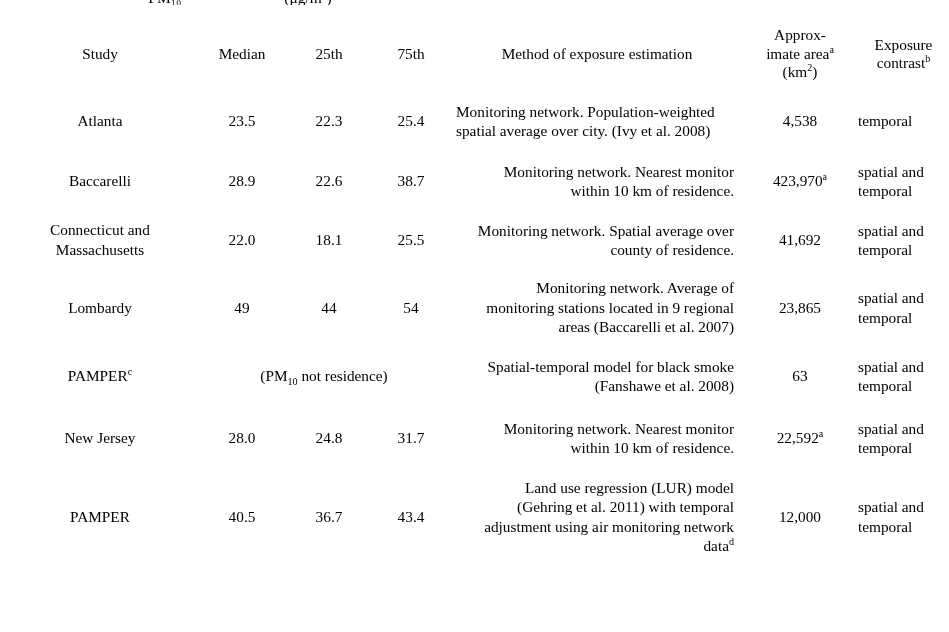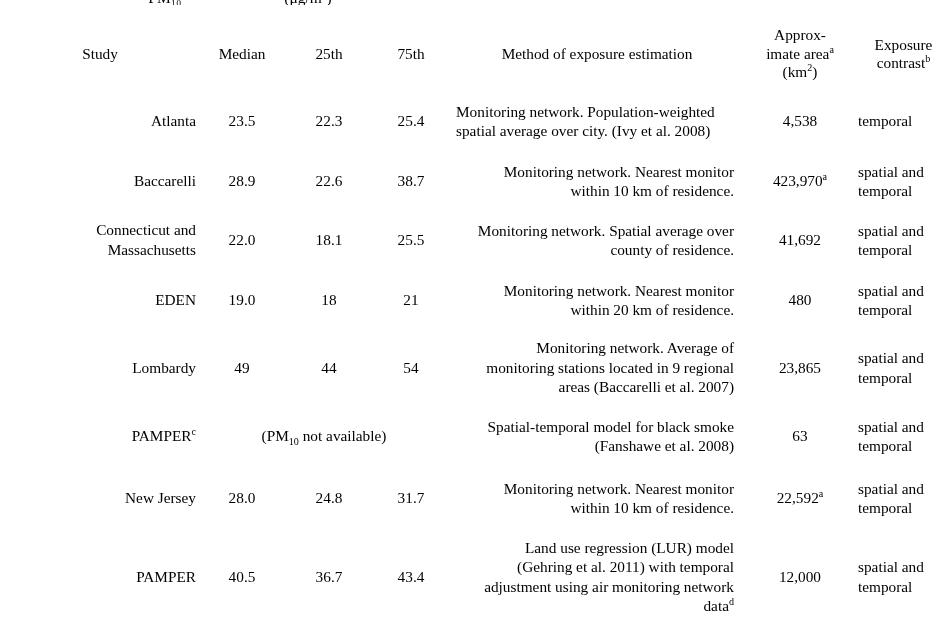--- a/index.html
+++ b/index.html
@@ -66,21 +66,21 @@
   col.c-area    { width: 116px; }
   col.c-contrast{ width: 91px; }
 
   
   tr.header-row td { vertical-align: middle; height: 72px; }
   .hdr-center { text-align: center; }
   .hdr-left   { text-align: center; padding-left: 4px !important; margin-left: 36px; }
   .hdr-stack  { text-align: center; line-height: 1.2; }
 
   
-  td.study     { text-align: right; padding-left: 4px !important; }
+  td.study     { text-align: center; padding-left: 4px !important; }
   td.num       { text-align: center; }
   td.method    { text-align: right; padding: 0 8px !important; }
   td.method-left { text-align: left; padding: 0 8px 0 4px !important; }
   td.area      { text-align: center; }
   td.contrast  { text-align: left; }
   td.span-note { text-align: center; }
 
   sup {
     font-size: 0.66em;
     vertical-align: super;
@@ -175,56 +175,41 @@
           <div>Monitoring network. Spatial average over</div>
           <div>county of residence.</div>
         </td>
         <td class="area"><span>41,692</span><sup></sup></td>
         <td class="contrast">
           <div>spatial and</div>
           <div>temporal</div>
         </td>
       </tr>
 
-      <tr style="height:60px">
-        <td class="study">EDEN</td>
-        <td class="num">19.0</td>
-        <td class="num">18</td>
-        <td class="num">21</td>
-        <td class="method">
-          <div>Monitoring network. Nearest monitor</div>
-          <div>within 20 km of residence.</div>
-        </td>
-        <td class="area"><span>480</span><sup></sup></td>
-        <td class="contrast">
-          <div>spatial and</div>
-          <div>temporal</div>
-        </td>
-      </tr>
 
       <tr style="height:75px">
         <td class="study">Lombardy</td>
         <td class="num">49</td>
         <td class="num">44</td>
         <td class="num">54</td>
         <td class="method">
           <div>Monitoring network. Average of</div>
           <div>monitoring stations located in 9 regional</div>
           <div>areas (Baccarelli et al. 2007)</div>
         </td>
         <td class="area"><span>23,865</span><sup></sup></td>
         <td class="contrast">
           <div>spatial and</div>
           <div>temporal</div>
         </td>
       </tr>
 
       <tr style="height:62px">
         <td class="study"><span>PAMPER</span><sup>c</sup></td>
-        <td class="span-note" colspan="3"><span>(PM</span><sub>10</sub><span> not available)</span></td>
+        <td class="span-note" colspan="3"><span>(PM</span><sub>10</sub><span> not residence)</span></td>
         <td class="method">
           <div>Spatial-temporal model for black smoke</div>
           <div>(Fanshawe et al. 2008)</div>
         </td>
         <td class="area"><span>63</span><sup></sup></td>
         <td class="contrast">
           <div>spatial and</div>
           <div>temporal</div>
         </td>
       </tr>

